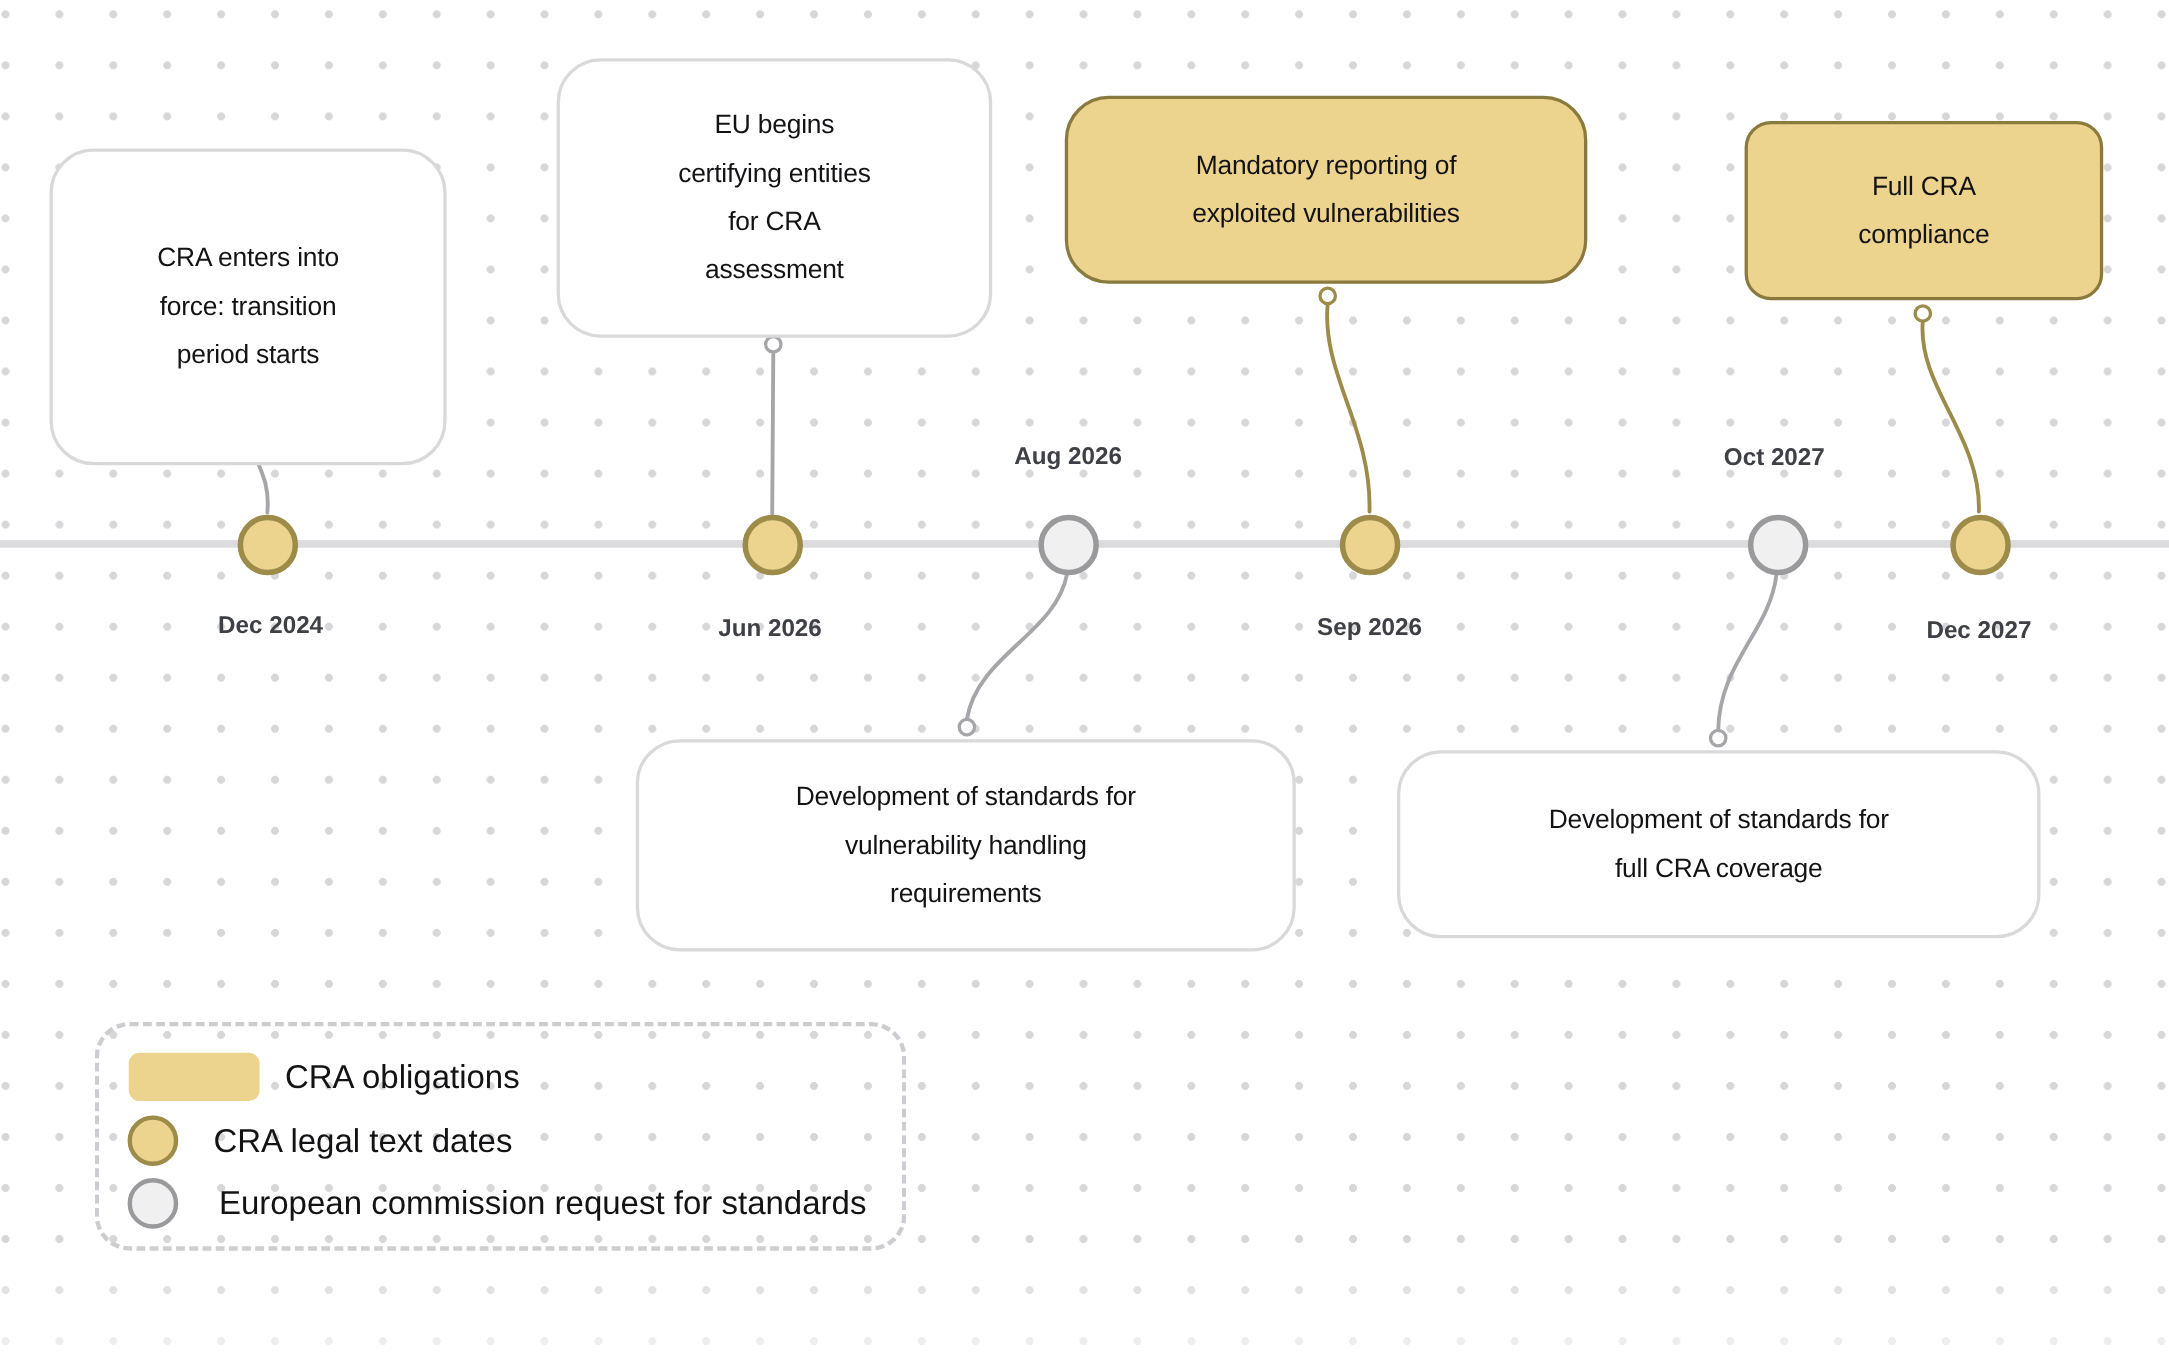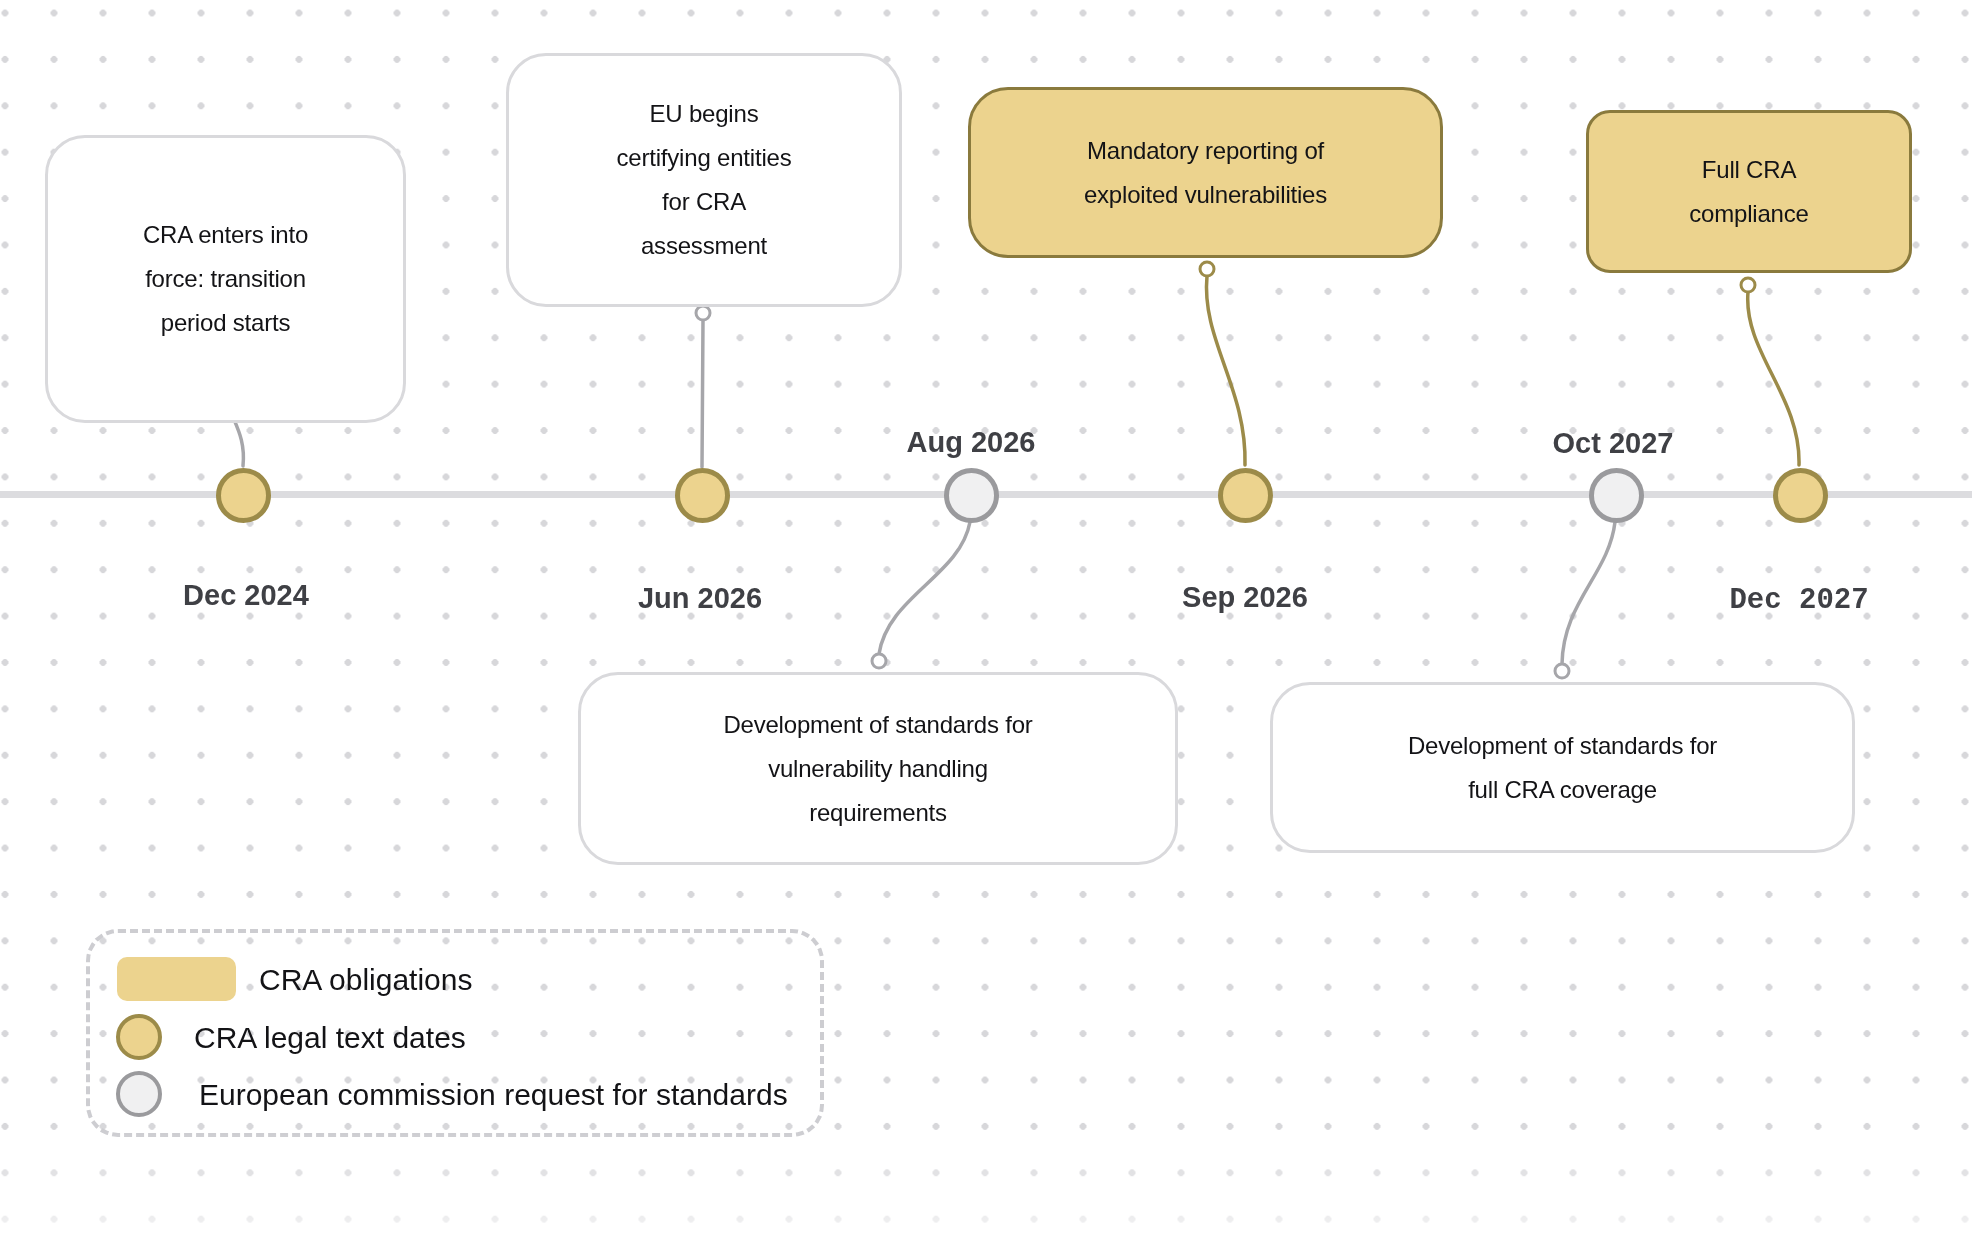--- a/index.html
+++ b/index.html
@@ -31,21 +31,21 @@
   }
   .event-box.white{background:#ffffff;border:3px solid var(--box-border-gray);}
   .event-box.yellow{background:var(--accent-yellow);border:3px solid var(--accent-olive-dark);}
   .tl-node{
     position:absolute;width:55px;height:55px;border-radius:50%;box-sizing:border-box;
   }
   .tl-node.yellow{background:var(--accent-yellow);border:5px solid var(--accent-olive);}
   .tl-node.gray{background:#f0f0f1;border:5px solid var(--gray-node-border);}
   .date-label{
     position:absolute;transform:translateX(-50%);
-    font-size:29px;font-weight:bold;color:var(--date-color);white-space:nowrap;margin-top:24px;
+    font-size:22px;font-weight:bold;color:var(--date-color);white-space:nowrap;
   }
   .legend{
     position:absolute;left:86px;top:929px;width:738px;height:208px;
     border:4px dashed var(--dash-color);border-radius:32px;box-sizing:border-box;
   }
   .legend-swatch-rect{
     position:absolute;left:27px;top:24px;width:119px;height:44px;border-radius:10px;
     background:var(--accent-yellow);
   }
   .legend-circle{
@@ -109,21 +109,21 @@
   <div class="tl-node gray" style="left:944px;top:468px;"></div>
   <div class="tl-node yellow" style="left:1218px;top:468px;"></div>
   <div class="tl-node gray" style="left:1589px;top:468px;"></div>
   <div class="tl-node yellow" style="left:1773px;top:468px;"></div>
 
   <div class="date-label" style="left:246px;top:555px;">Dec 2024</div>
   <div class="date-label" style="left:700px;top:558px;">Jun 2026</div>
   <div class="date-label" style="left:971px;top:402px;">Aug 2026</div>
   <div class="date-label" style="left:1245px;top:557px;">Sep 2026</div>
   <div class="date-label" style="left:1613px;top:403px;">Oct 2027</div>
-  <div class="date-label" style="left:1799px;top:560px;font-family:Liberation Mono, monospace;">Dec 2027</div>
+  <div class="date-label" style="left:1799px;top:560px;">Dec 2027</div>
 
   <div class="legend">
     <div class="legend-swatch-rect"></div>
     <div class="legend-circle yellow"></div>
     <div class="legend-circle gray"></div>
     <div class="legend-label l0">CRA obligations</div>
     <div class="legend-label l1">CRA legal text dates</div>
     <div class="legend-label l2">European commission request for standards</div>
   </div>
 

